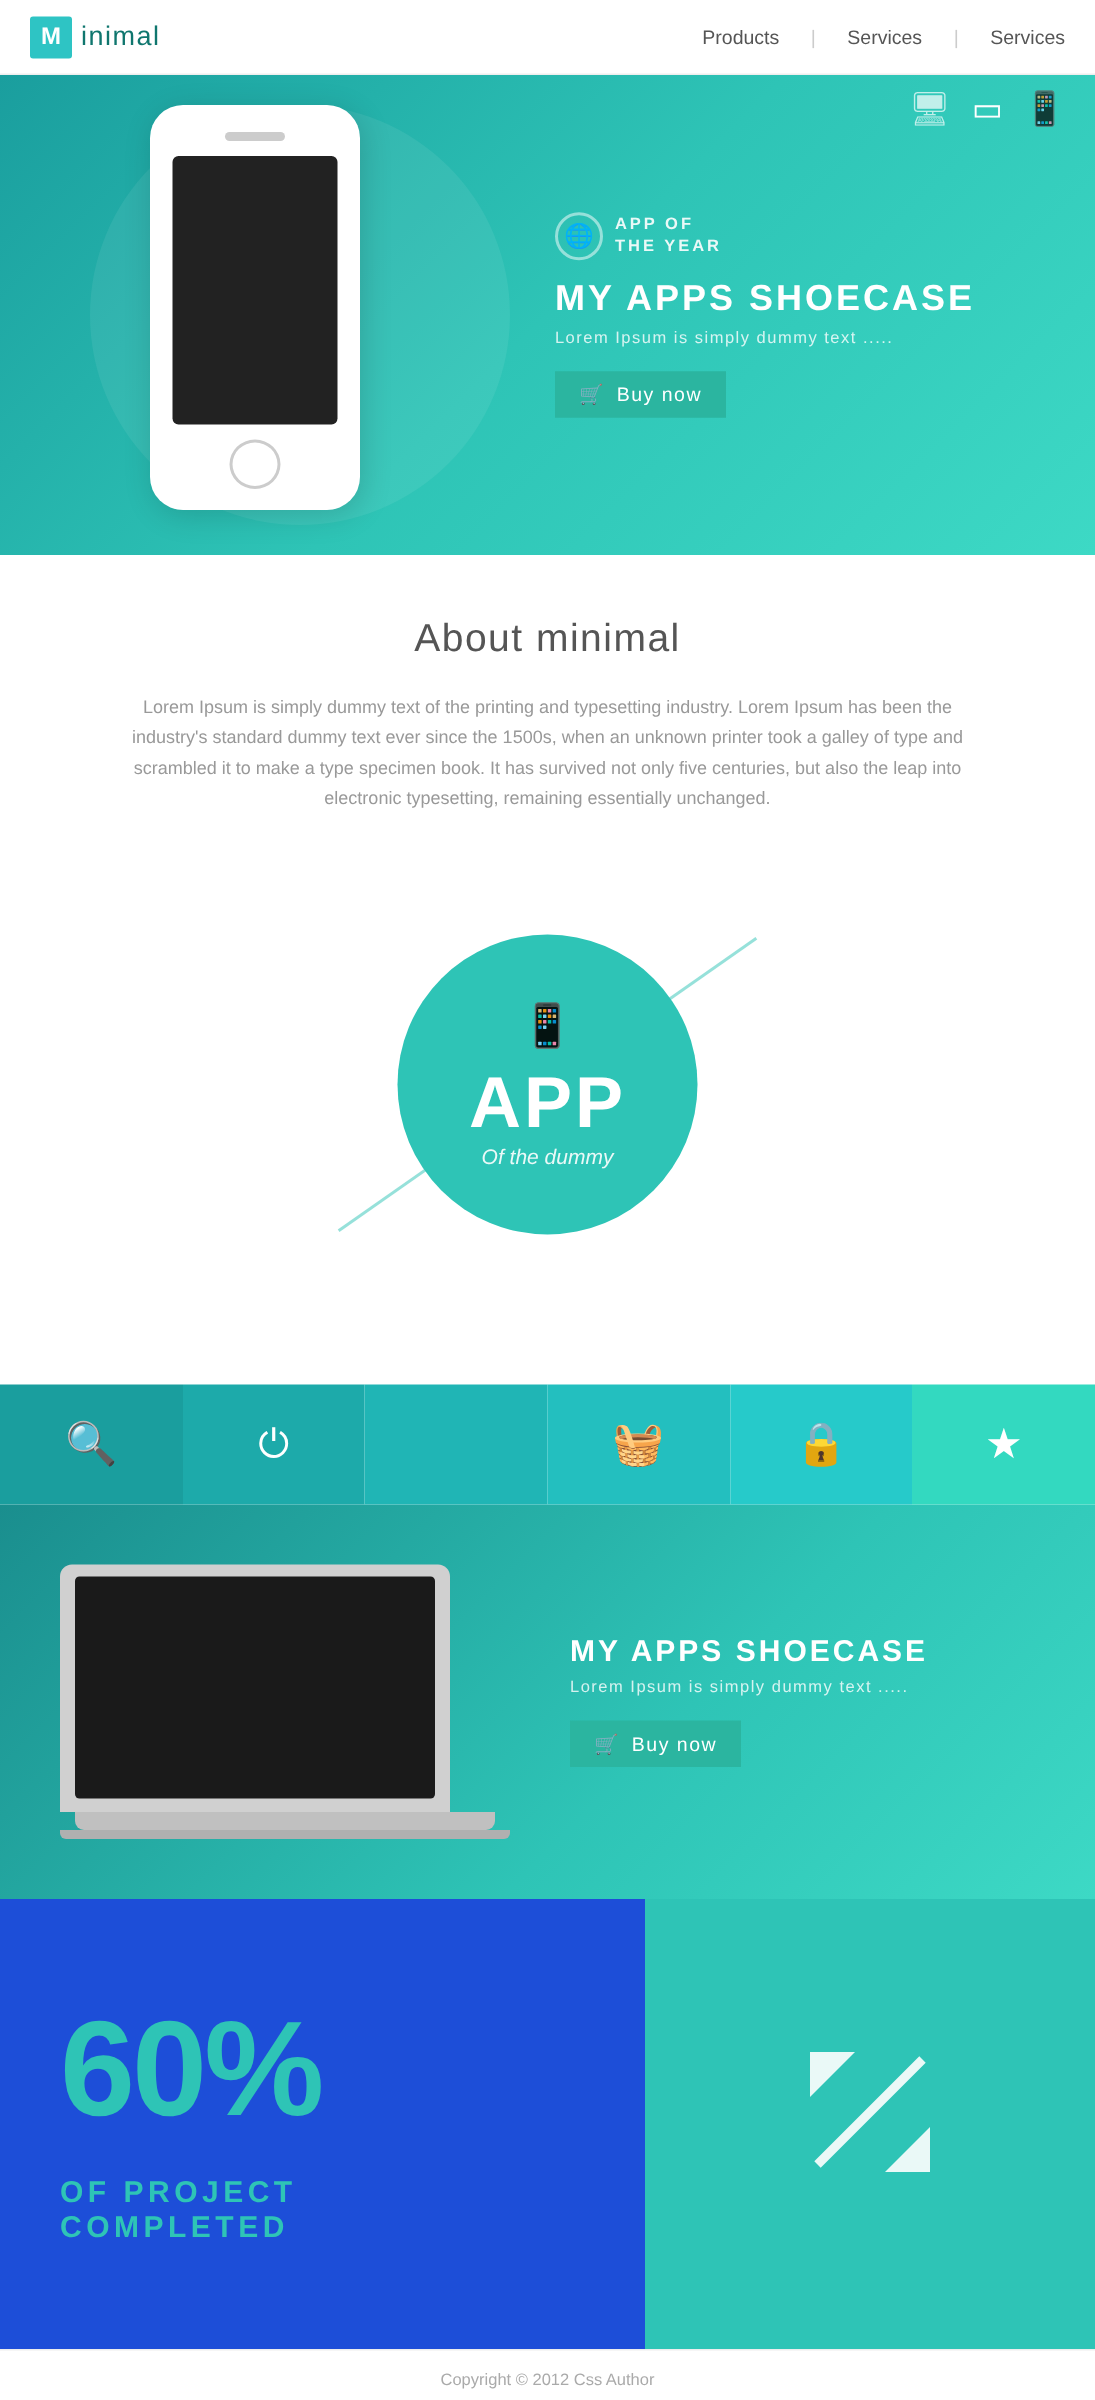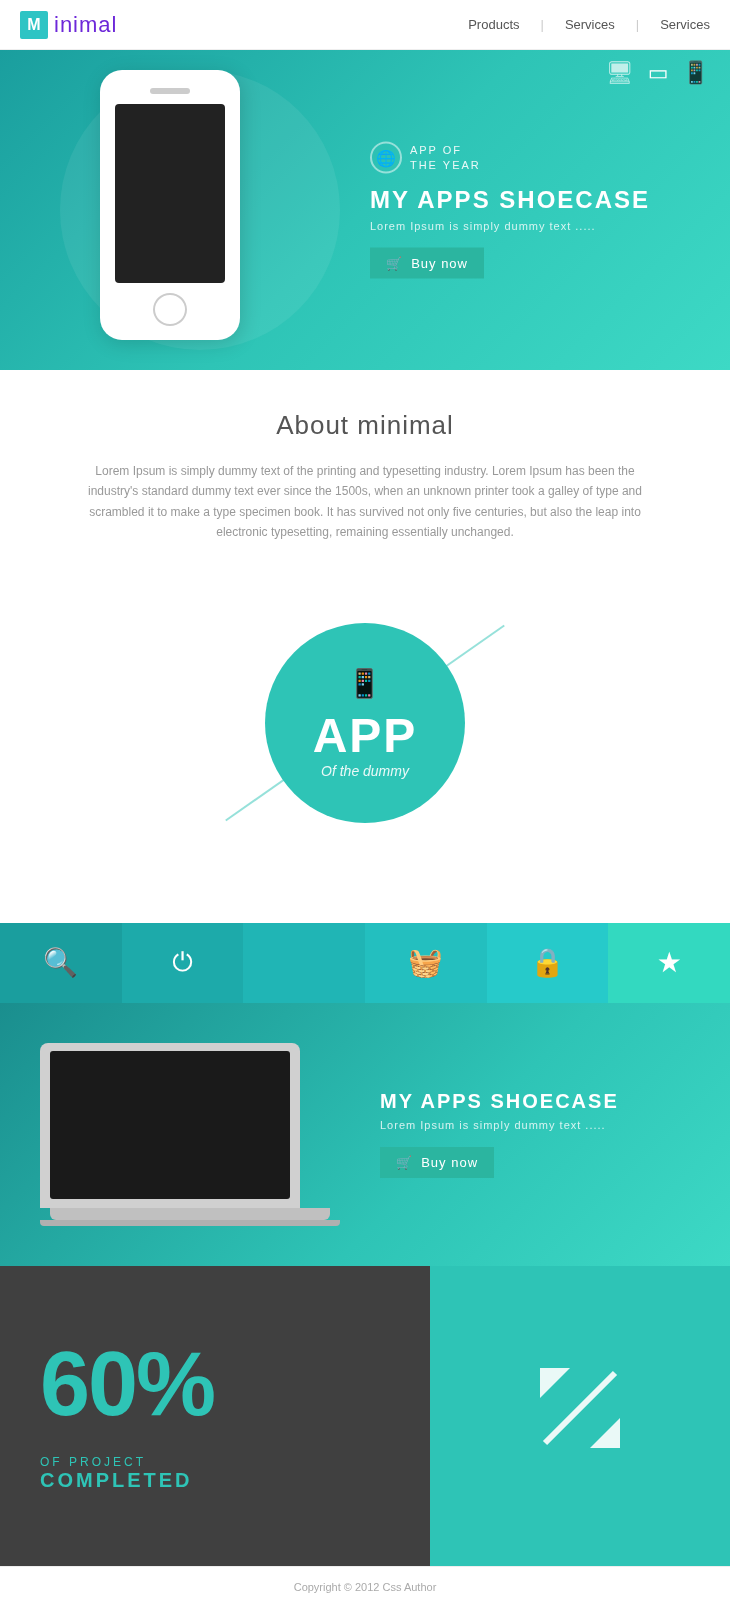--- a/index.html
+++ b/index.html
@@ -26,22 +26,22 @@
       background: #2ec4c4;
       display: flex;
       align-items: center;
       justify-content: center;
       color: white;
       font-weight: bold;
       font-size: 16px;
       border-radius: 2px;
     }
     .logo-text {
-      font-size: 22px;
-      color: #6d28d9;
+      font-size: 18px;
+      color: #0f766e;
       font-weight: 300;
       letter-spacing: 1px;
     }
     .nav {
       display: flex;
       align-items: center;
       gap: 17px;
       font-size: 13px;
       color: #555;
     }
@@ -132,20 +132,21 @@
       display: flex;
       align-items: center;
       justify-content: center;
       font-size: 16px;
     }
     .hero-badge-text {
       font-size: 11px;
       letter-spacing: 2px;
       opacity: 0.9;
       line-height: 1.4;
+      font-weight: bold;
     }
     .hero-title {
       font-size: 24px;
       font-weight: bold;
       letter-spacing: 2px;
       margin-bottom: 6px;
       text-transform: uppercase;
     }
     .hero-subtitle {
       font-size: 11px;
@@ -327,39 +328,39 @@
       letter-spacing: 1px;
     }
 
     
     .stats {
       display: flex;
       height: 300px;
     }
     .stats-left {
       flex: 1;
-      background: #404040;
+      background: #1d4ed8;
       display: flex;
       flex-direction: column;
       justify-content: center;
       padding: 40px;
     }
     .stats-percent {
       font-size: 90px;
       font-weight: bold;
       color: #2ec4b6;
       line-height: 1;
       letter-spacing: -2px;
     }
     .stats-label1 {
-      font-size: 12px;
+      font-size: 20px;
       color: #2ec4b6;
       letter-spacing: 3px;
       text-transform: uppercase;
-      font-weight: 400;
+      font-weight: 700;
       margin-top: 26px;
     }
     .stats-label2 {
       font-size: 20px;
       color: #2ec4b6;
       letter-spacing: 3px;
       text-transform: uppercase;
       font-weight: 600;
     }
     .stats-right {

